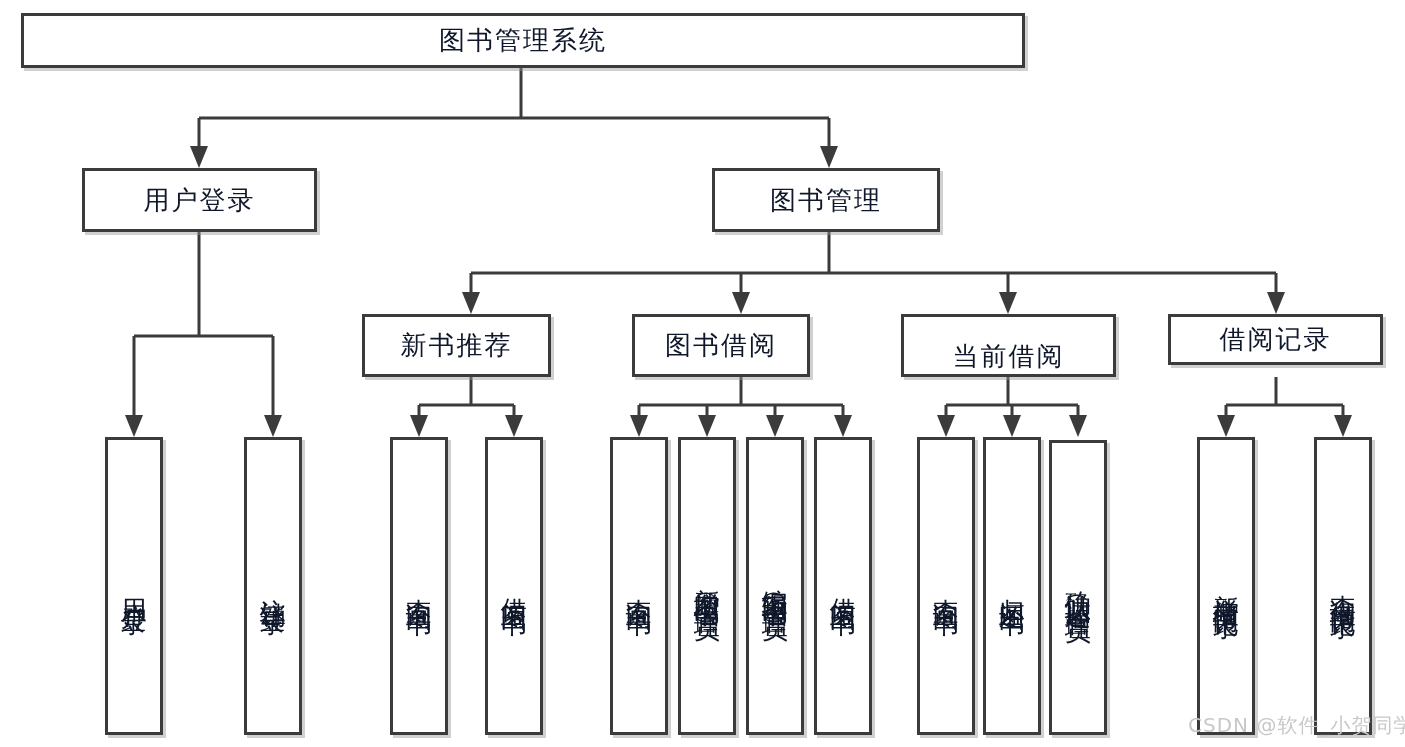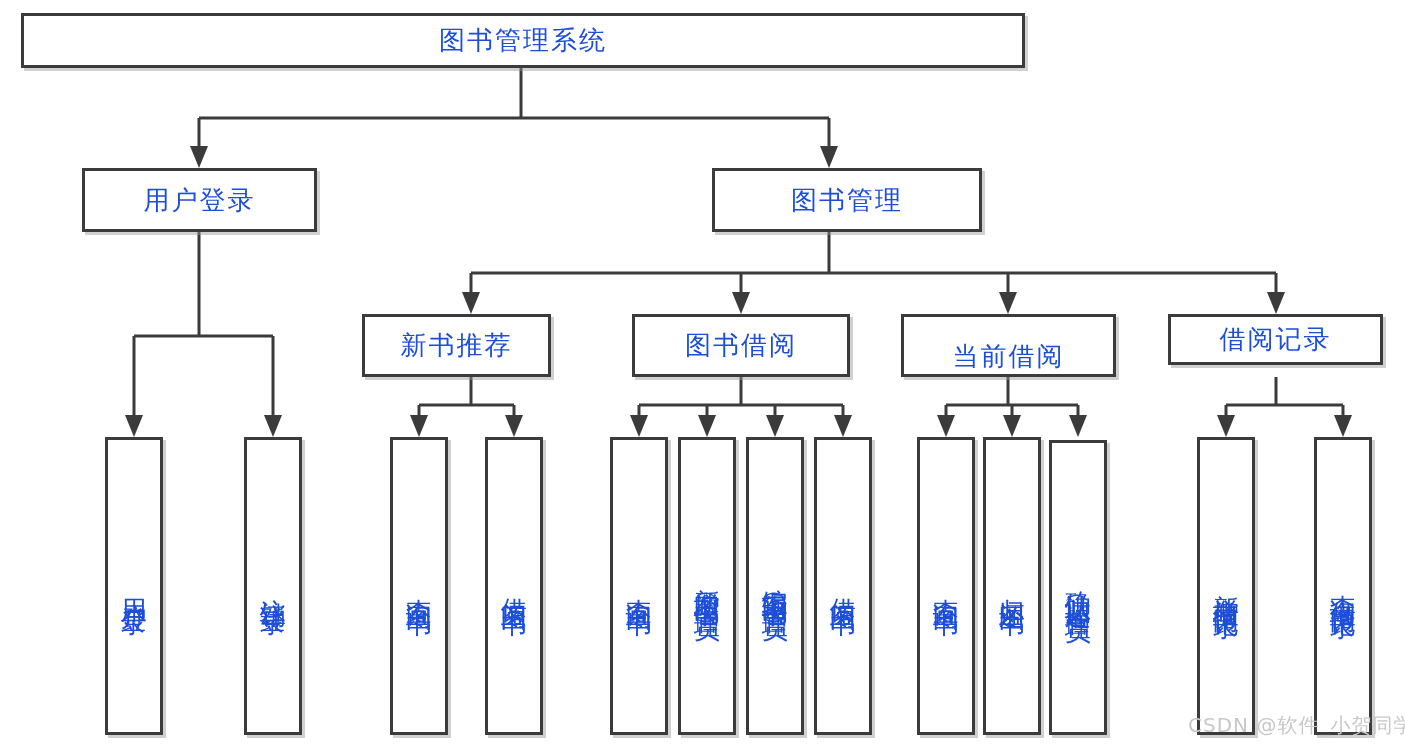--- a/index.html
+++ b/index.html
@@ -21,21 +21,21 @@
   .box {
     position: absolute;
     box-sizing: border-box;
     background: #ffffff;
     border: 3px solid #3b3b3b;
     box-shadow: 3px 3px 0 rgba(150,150,150,0.45);
     display: flex;
     align-items: center;
     justify-content: center;
     font-size: 26px;
-    color: #1d4ed8;
+    color: #0f172a;
     z-index: 2;
   }
   .hbox span {
     white-space: nowrap;
     letter-spacing: 2px;
   }
   .vbox span {
     writing-mode: vertical-rl;
     text-orientation: mixed;
     letter-spacing: 4px;
@@ -101,28 +101,28 @@
     </g>
   </svg>
 
   <div class="box hbox" style="left:21px; top:13px; width:1004px; height:55px;">
     <span>图书管理系统</span>
   </div>
 
   <div class="box hbox" style="left:82px; top:168px; width:235px; height:64px;">
     <span>用户登录</span>
   </div>
-  <div class="box hbox" style="left:712px; top:168px; width:270px; height:64px;">
+  <div class="box hbox" style="left:712px; top:168px; width:228px; height:64px;">
     <span>图书管理</span>
   </div>
 
   <div class="box hbox" style="left:362px; top:314px; width:189px; height:63px;">
     <span>新书推荐</span>
   </div>
-  <div class="box hbox" style="left:632px; top:314px; width:218px; height:63px;text-align:right;">
+  <div class="box hbox" style="left:632px; top:314px; width:178px; height:63px;text-align:right;">
     <span>图书借阅</span>
   </div>
   <div class="box hbox" style="left:901px; top:314px; width:215px; height:63px;align-items:flex-end;">
     <span>当前借阅</span>
   </div>
   <div class="box hbox" style="left:1168px; top:314px; width:215px; height:51px;">
     <span>借阅记录</span>
   </div>
 
   <div class="box vbox" style="left:105px; top:437px; width:58px; height:298px;">

